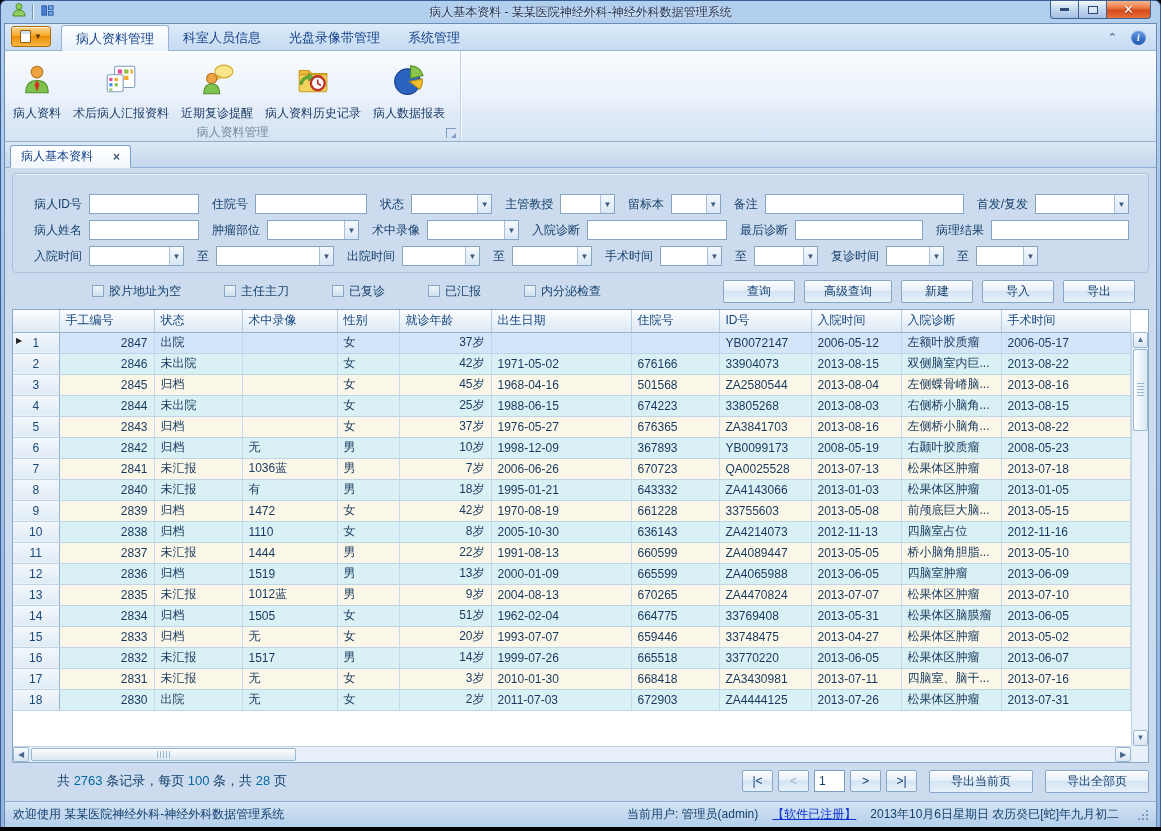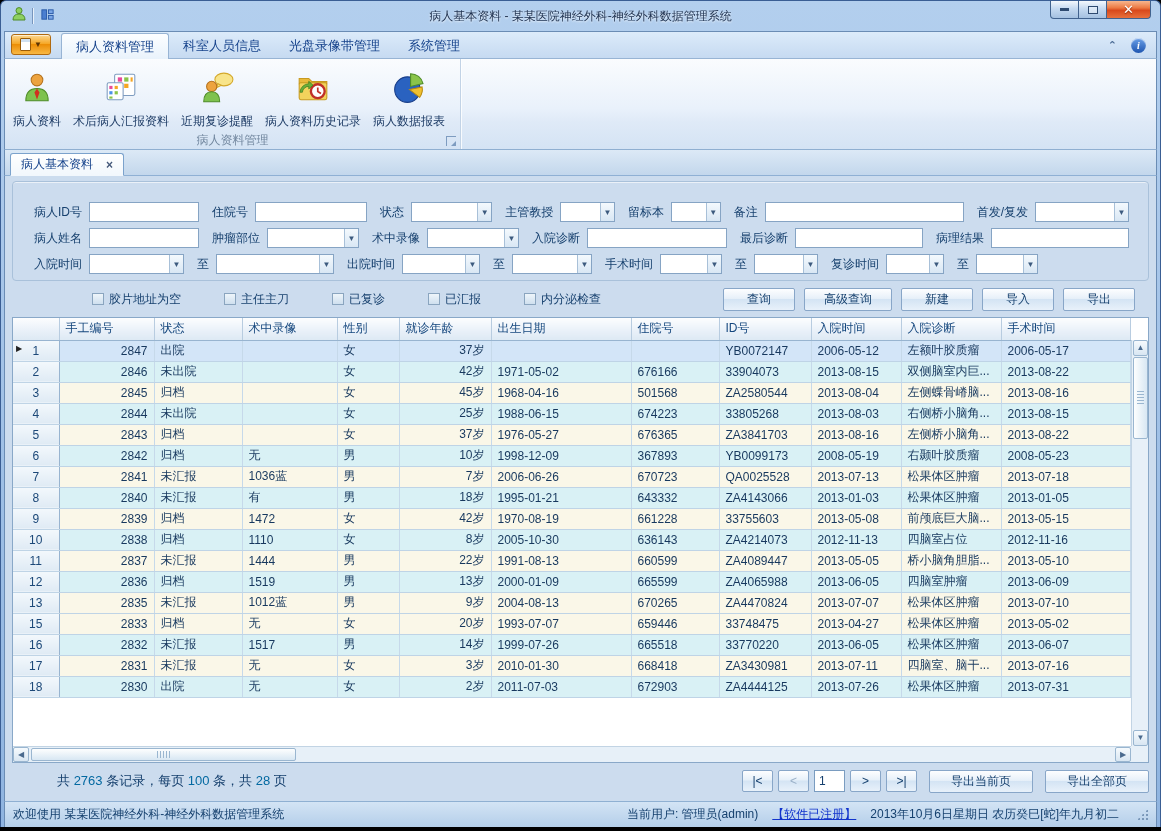--- a/index.html
+++ b/index.html
@@ -2,21 +2,21 @@
 <html><head>
 <meta charset="utf-8">
 <style>
   *{margin:0;padding:0;box-sizing:border-box;}
   html,body{width:1161px;height:831px;overflow:hidden;}
   body{background:#000;font-family:"Liberation Sans","DejaVu Sans",sans-serif;}
   .window{width:1161px;height:827px;display:flex;flex-direction:column;
     background:linear-gradient(#b3cfee,#8fb4e0);border:1px solid #3a5e94;
     border-bottom:none;border-radius:6px 6px 0 0;padding:0 3px;}
   
-  .titlebar{height:30px;position:relative;display:flex;align-items:center;flex:0 0 auto;}
+  .titlebar{height:22px;position:relative;display:flex;align-items:center;flex:0 0 auto;}
   .tb-left{display:flex;align-items:center;gap:6px;padding-left:7px;z-index:2;}
   .tb-sep{width:1px;height:16px;background:rgba(255,255,255,.7);box-shadow:-1px 0 0 #7795bd;}
   .tb-title{position:absolute;left:0;right:0;text-align:center;font-size:12px;color:#1c2f4e;
     text-shadow:0 1px 2px rgba(255,255,255,.9);white-space:nowrap;}
   .win-controls{position:absolute;right:6px;top:0;display:flex;z-index:3;}
   .wc{width:29px;height:18px;border:1px solid #41628e;border-top:none;margin-left:-1px;
     display:flex;align-items:center;justify-content:center;
     background:linear-gradient(rgba(255,255,255,.85),rgba(205,222,242,.7) 45%,rgba(160,188,220,.75));}
   .wc.first{border-radius:0 0 0 4px;}
   .wc.close{width:45px;border-radius:0 0 4px 0;color:#fff;font-size:13px;font-weight:bold;
@@ -57,21 +57,21 @@
   .launcher{position:absolute;right:4px;bottom:3px;width:10px;height:10px;
     border-top:1px solid #7e9cc0;border-left:1px solid #7e9cc0;}
   .launcher::after{content:"";position:absolute;right:0;bottom:0;width:0;height:0;
     border-left:5px solid transparent;border-bottom:5px solid #7e9cc0;}
   
   .doctabs{height:26px;flex:0 0 auto;background:linear-gradient(#dce9f6,#c3d7ec);
     border-left:1px solid #6a8cb4;border-right:1px solid #6a8cb4;border-bottom:1px solid #8fb0d4;
     display:flex;align-items:flex-end;padding-left:5px;}
   .doctab{height:23px;margin-bottom:-1px;background:linear-gradient(#ffffff,#f2f7fc);
     border:1px solid #7ba2cc;border-bottom:1px solid #f2f7fc;border-radius:3px 3px 0 0;
-    display:flex;align-items:center;gap:13px;padding:0 10px;font-size:12px;color:#15428b;z-index:2;}
+    display:flex;align-items:center;gap:20px;padding:0 10px;font-size:12px;color:#15428b;z-index:2;}
   .doctab-close{font-size:12px;font-weight:bold;color:#44587a;line-height:1;cursor:default;}
   
   .content{flex:1;background:#ccdcee;border-left:1px solid #6a8cb4;border-right:1px solid #6a8cb4;
     padding:5px 7px 2px 7px;display:flex;flex-direction:column;min-height:0;}
   .filter-panel{border:1px solid #a9c1da;box-shadow:inset 0 1px 0 rgba(255,255,255,.6);
     border-radius:4px;padding:17px 6px 3px 21px;flex:0 0 auto;}
   .frow{display:flex;align-items:center;height:26px;}
   .flabel{font-size:12px;color:#16406e;margin-right:7px;white-space:nowrap;}
   .ftext,.fcombo{height:20px;background:#fff;border:1px solid #86a4c4;margin-right:13px;
     font-size:12px;color:#16406e;padding:0 3px;}
@@ -583,20 +583,34 @@
                 <td>1012蓝</td>
                 <td>男</td>
                 <td class="num">9岁</td>
                 <td>2004-08-13</td>
                 <td>670265</td>
                 <td>ZA4470824</td>
                 <td>2013-07-07</td>
                 <td>松果体区肿瘤</td>
                 <td>2013-07-10</td>
               </tr>
+              <tr class="alt-b">
+                <td class="rowhead"><span>14</span></td>
+                <td class="num">2834</td>
+                <td>归档</td>
+                <td>1505</td>
+                <td>女</td>
+                <td class="num">51岁</td>
+                <td>1962-02-04</td>
+                <td>664775</td>
+                <td>33769408</td>
+                <td>2013-05-31</td>
+                <td>松果体区脑膜瘤</td>
+                <td>2013-06-05</td>
+              </tr>
               <tr class="alt-a">
                 <td class="rowhead"><span>15</span></td>
                 <td class="num">2833</td>
                 <td>归档</td>
                 <td>无</td>
                 <td>女</td>
                 <td class="num">20岁</td>
                 <td>1993-07-07</td>
                 <td>659446</td>
                 <td>33748475</td>

